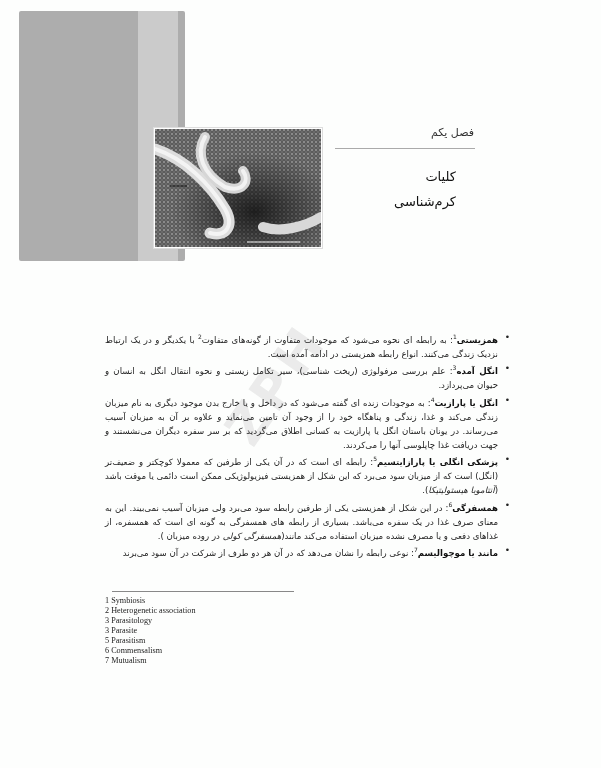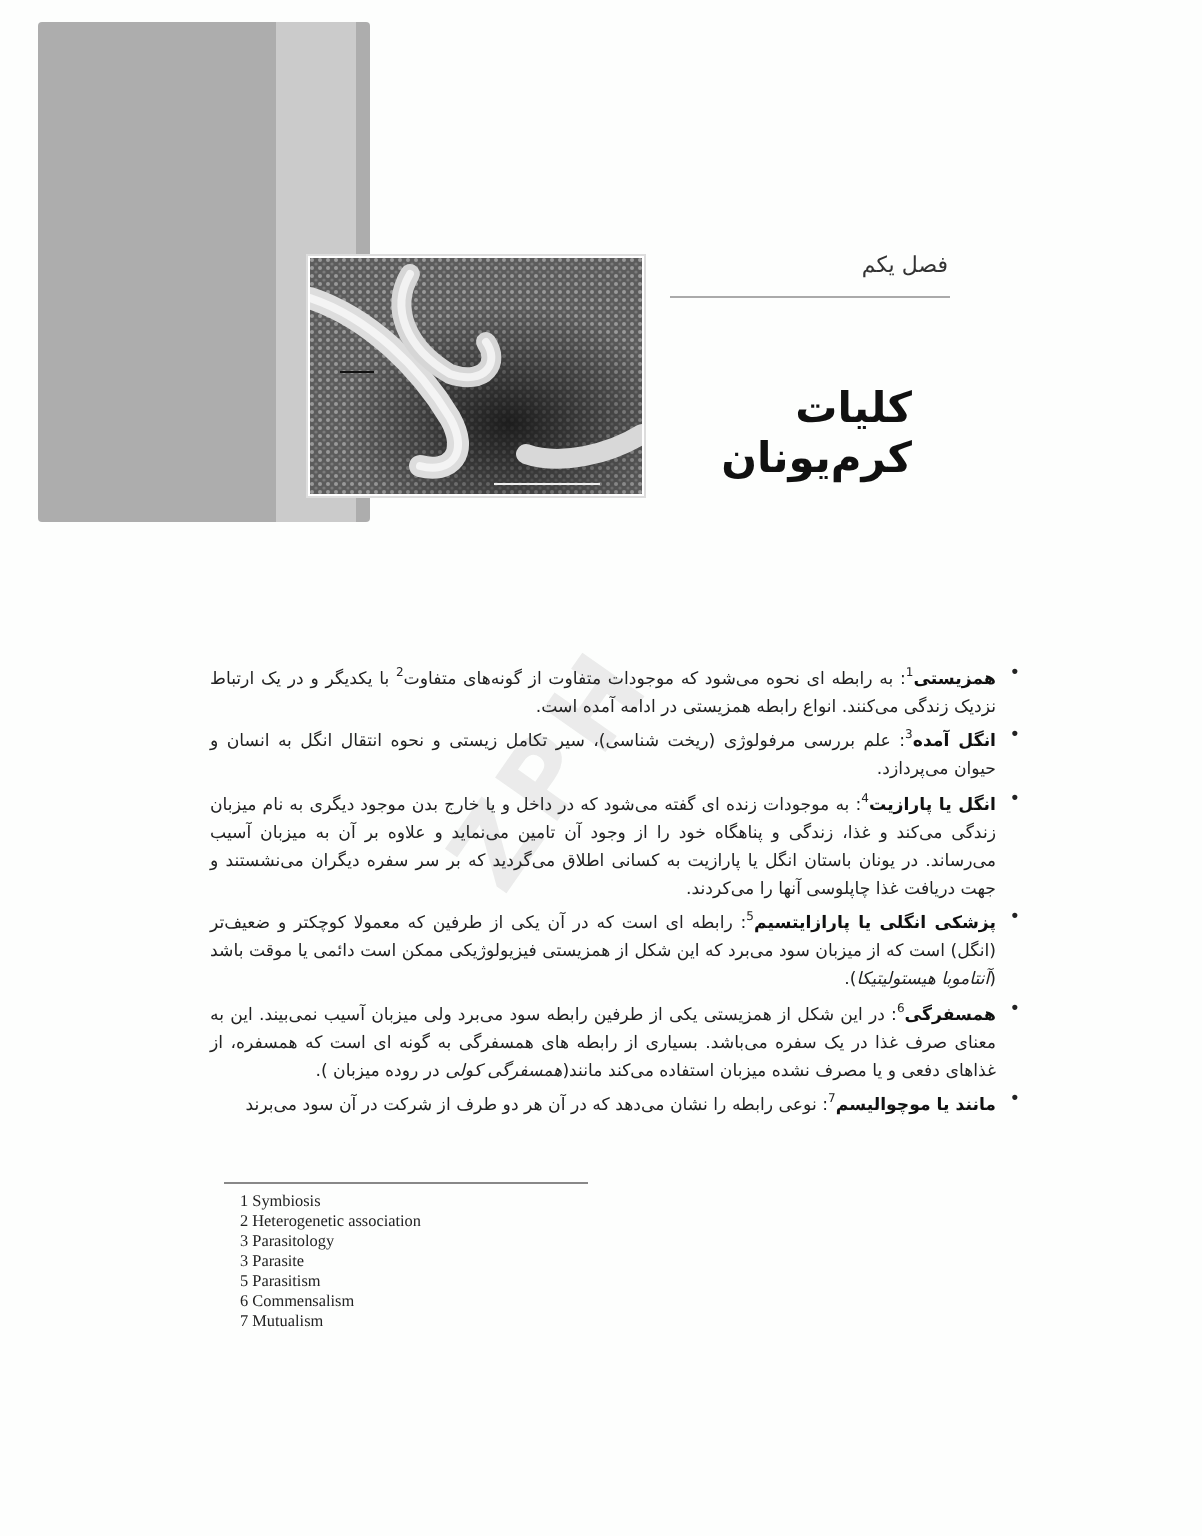--- a/index.html
+++ b/index.html
@@ -58,26 +58,26 @@
       position: absolute;
       left: 335px;
       top: 148px;
       width: 140px;
       height: 1px;
       background: #aaa;
     }
     .chapter-title {
       position: absolute;
       left: 336px;
-      top: 192px;
+      top: 164px;
       width: 120px;
       direction: rtl;
       text-align: left;
-      font-weight: bold;
-      font-size: 21px;
+      font-weight: normal;
+      font-size: 13px;
       line-height: 25px;
     }
     .chapter-title div { text-align: right; width: 90px; }
 
     .watermark {
       position: absolute;
       left: 210px;
       top: 355px;
       font-size: 52px;
       font-weight: bold;
@@ -129,21 +129,21 @@
     .fn-rule {
       position: absolute;
       left: 112px;
       top: 591px;
       width: 182px;
       height: 1px;
       background: #888;
     }
     .footnotes {
       position: absolute;
-      left: 120px;
+      left: 105px;
       top: 596px;
       font-family: "Liberation Serif", serif;
       font-size: 8.2px;
       line-height: 10px;
       color: #222;
     }
   </style>
 </head>
 <body>
 
@@ -173,21 +173,21 @@
     <line x1="92" y1="113" x2="145" y2="113" stroke="#eee" stroke-width="1"></line>
     <line x1="15" y1="57" x2="32" y2="57" stroke="#111" stroke-width="1"></line>
   </svg>
 </div>
 
 <div class="chapter-label">فصل یکم</div>
 <div class="chapter-rule"></div>
 
 <div class="chapter-title">
   <div>کلیات</div>
-  <div>کرم‌یونان</div>
+  <div>کرم‌شناسی</div>
 </div>
 
 <div class="watermark">ZPH</div>
 
 <div class="content">
   <ul class="defs">
     <li>
       <span class="term">همزیستی</span><span class="ref">1</span><span>: </span><span>به رابطه ای نحوه می‌شود که موجودات متفاوت از گونه‌های متفاوت</span><span class="ref">2</span>
       <span>با یکدیگر و در یک ارتباط نزدیک زندگی می‌کنند. انواع رابطه همزیستی در ادامه آمده است.</span>
     </li>

